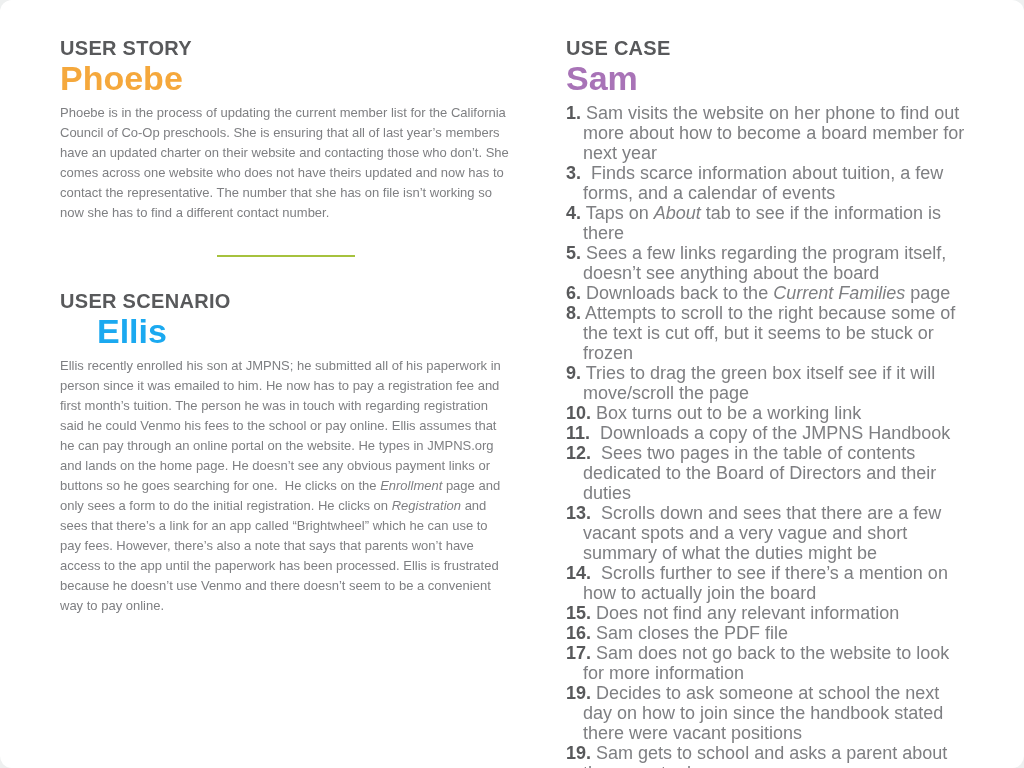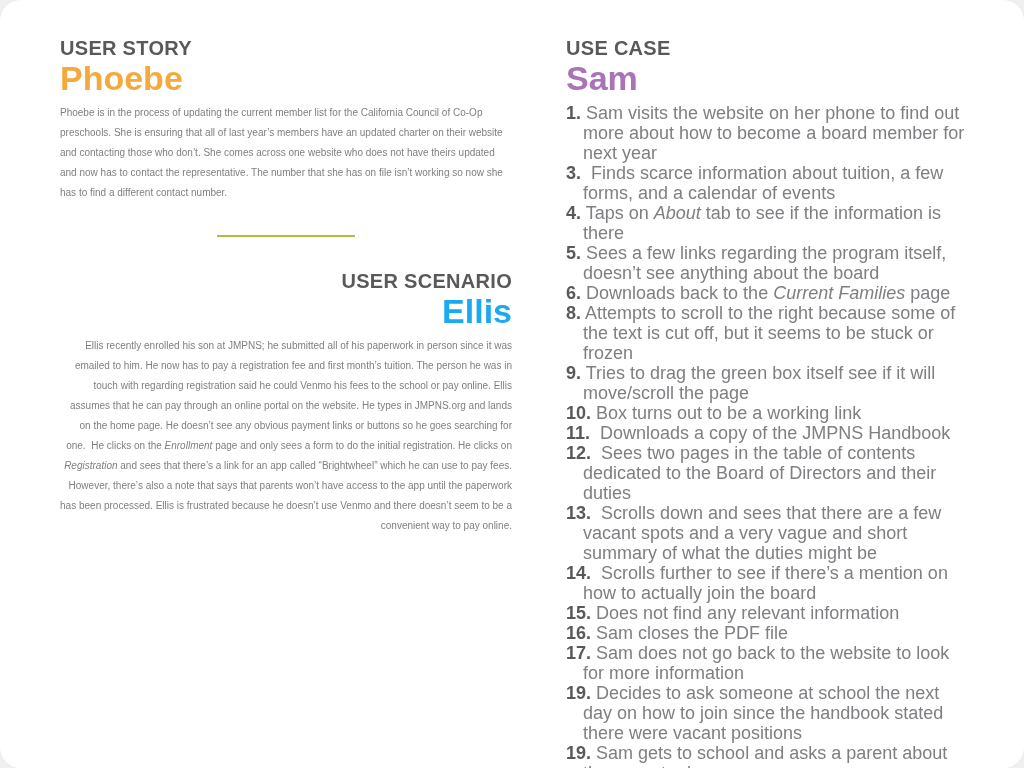--- a/index.html
+++ b/index.html
@@ -7,21 +7,21 @@
   body {
     background: #eef0f0;
     font-family: "Liberation Sans", "DejaVu Sans", sans-serif;
     position: relative;
     overflow: hidden;
   }
   .slide {
     position: absolute;
     inset: 0;
     background: #ffffff;
-    border-radius: 21px;
+    border-radius: 12px;
   }
   .col { position: absolute; top: 36px; }
   .col-left  { left: 60px;  width: 452px; }
   .col-right { left: 566px; width: 404px; }
 
   .section-label {
     font-size: 20px;
     font-weight: 800;
     letter-spacing: 0.3px;
     color: var(--heading, #58595B);
@@ -31,34 +31,34 @@
     font-size: 34px;
     font-weight: 800;
     line-height: 34px;
     margin: 1px 0 8px 0;
   }
   .persona-orange { color: var(--phoebe, #F5A83C); }
   .persona-blue   { color: var(--ellis,  #1BA9F0); margin-left: 37px; }
   .persona-purple { color: var(--sam,    #A873B7); }
 
   .body-text {
-    font-size: 10px;
+    font-size: 13px;
     line-height: 20px;
     color: var(--body, #7E7F82);
     white-space: pre-wrap;
   }
   .it { font-style: italic; }
 
   .divider-left {
     width: 138px;
     height: 2px;
     background: var(--divider_left, #A6C23E);
     margin: 32px auto 0 auto;
   }
-  .scenario-section { margin-top: 32px; text-align: right; }
+  .scenario-section { margin-top: 32px; }
 
   .steps {
     margin-top: 7px;
     font-size: 18px;
     line-height: 20px;
     color: var(--body, #7E7F82);
   }
   .step {
     padding-left: 17px;
     text-indent: -17px;

